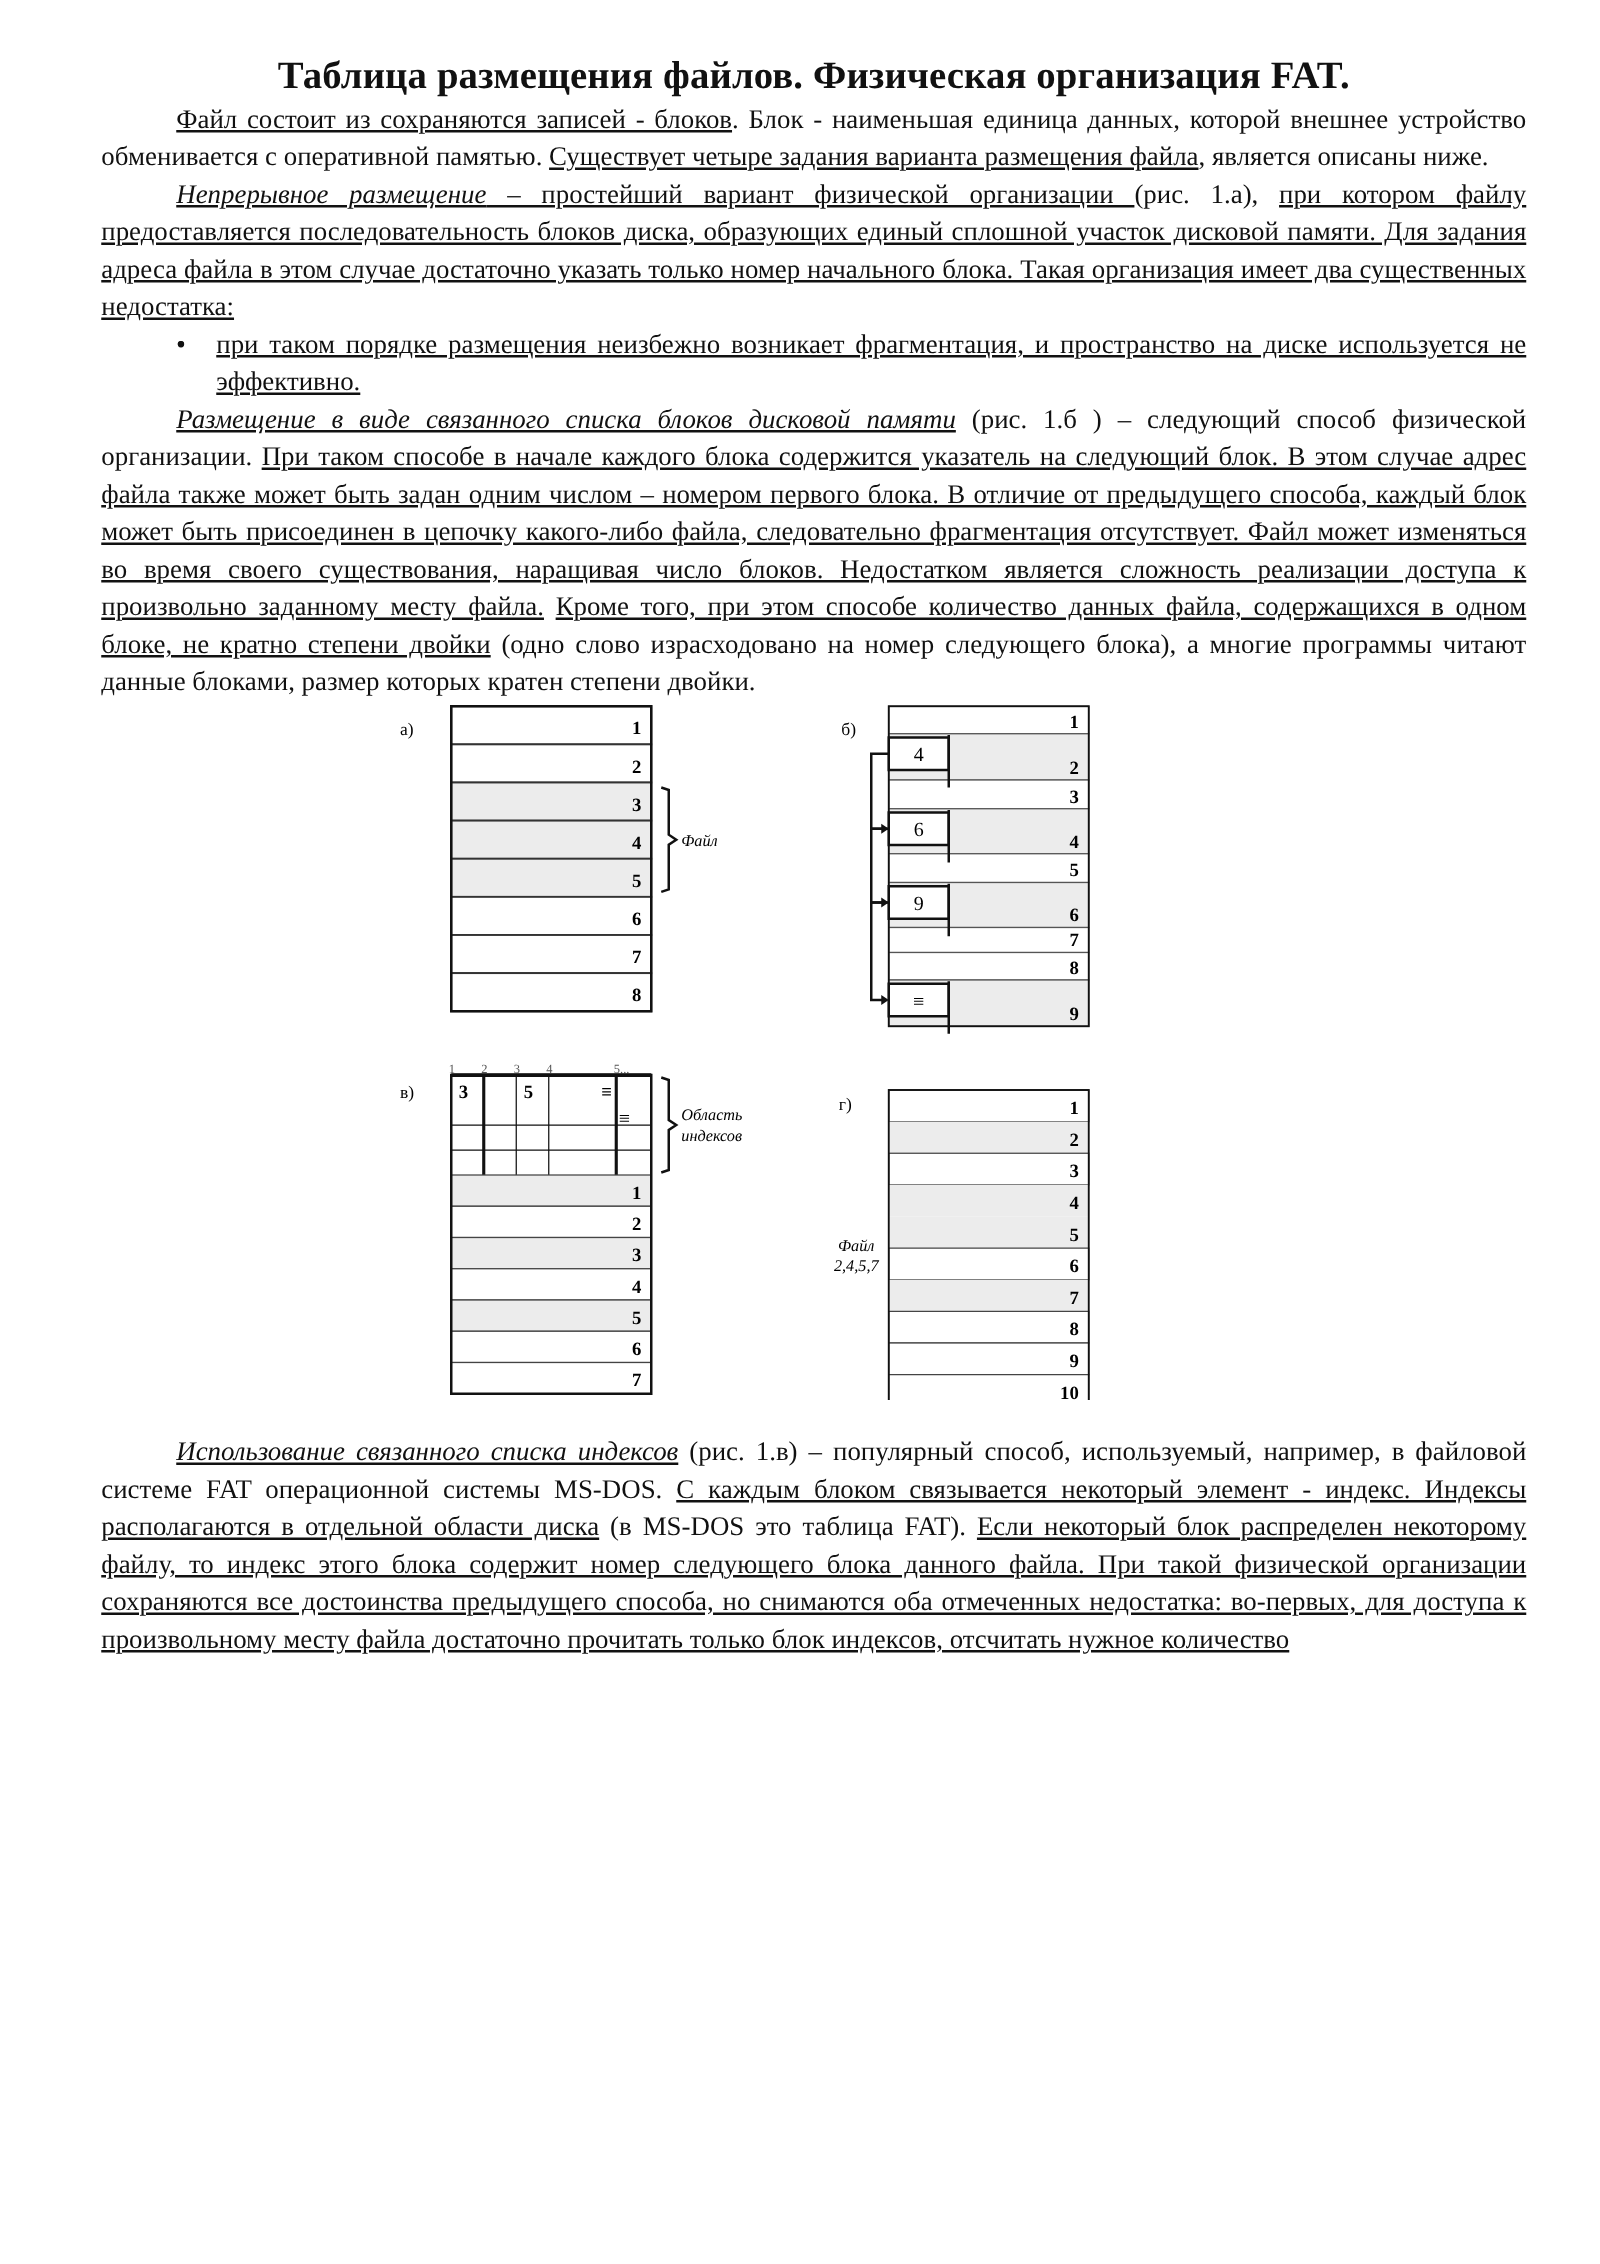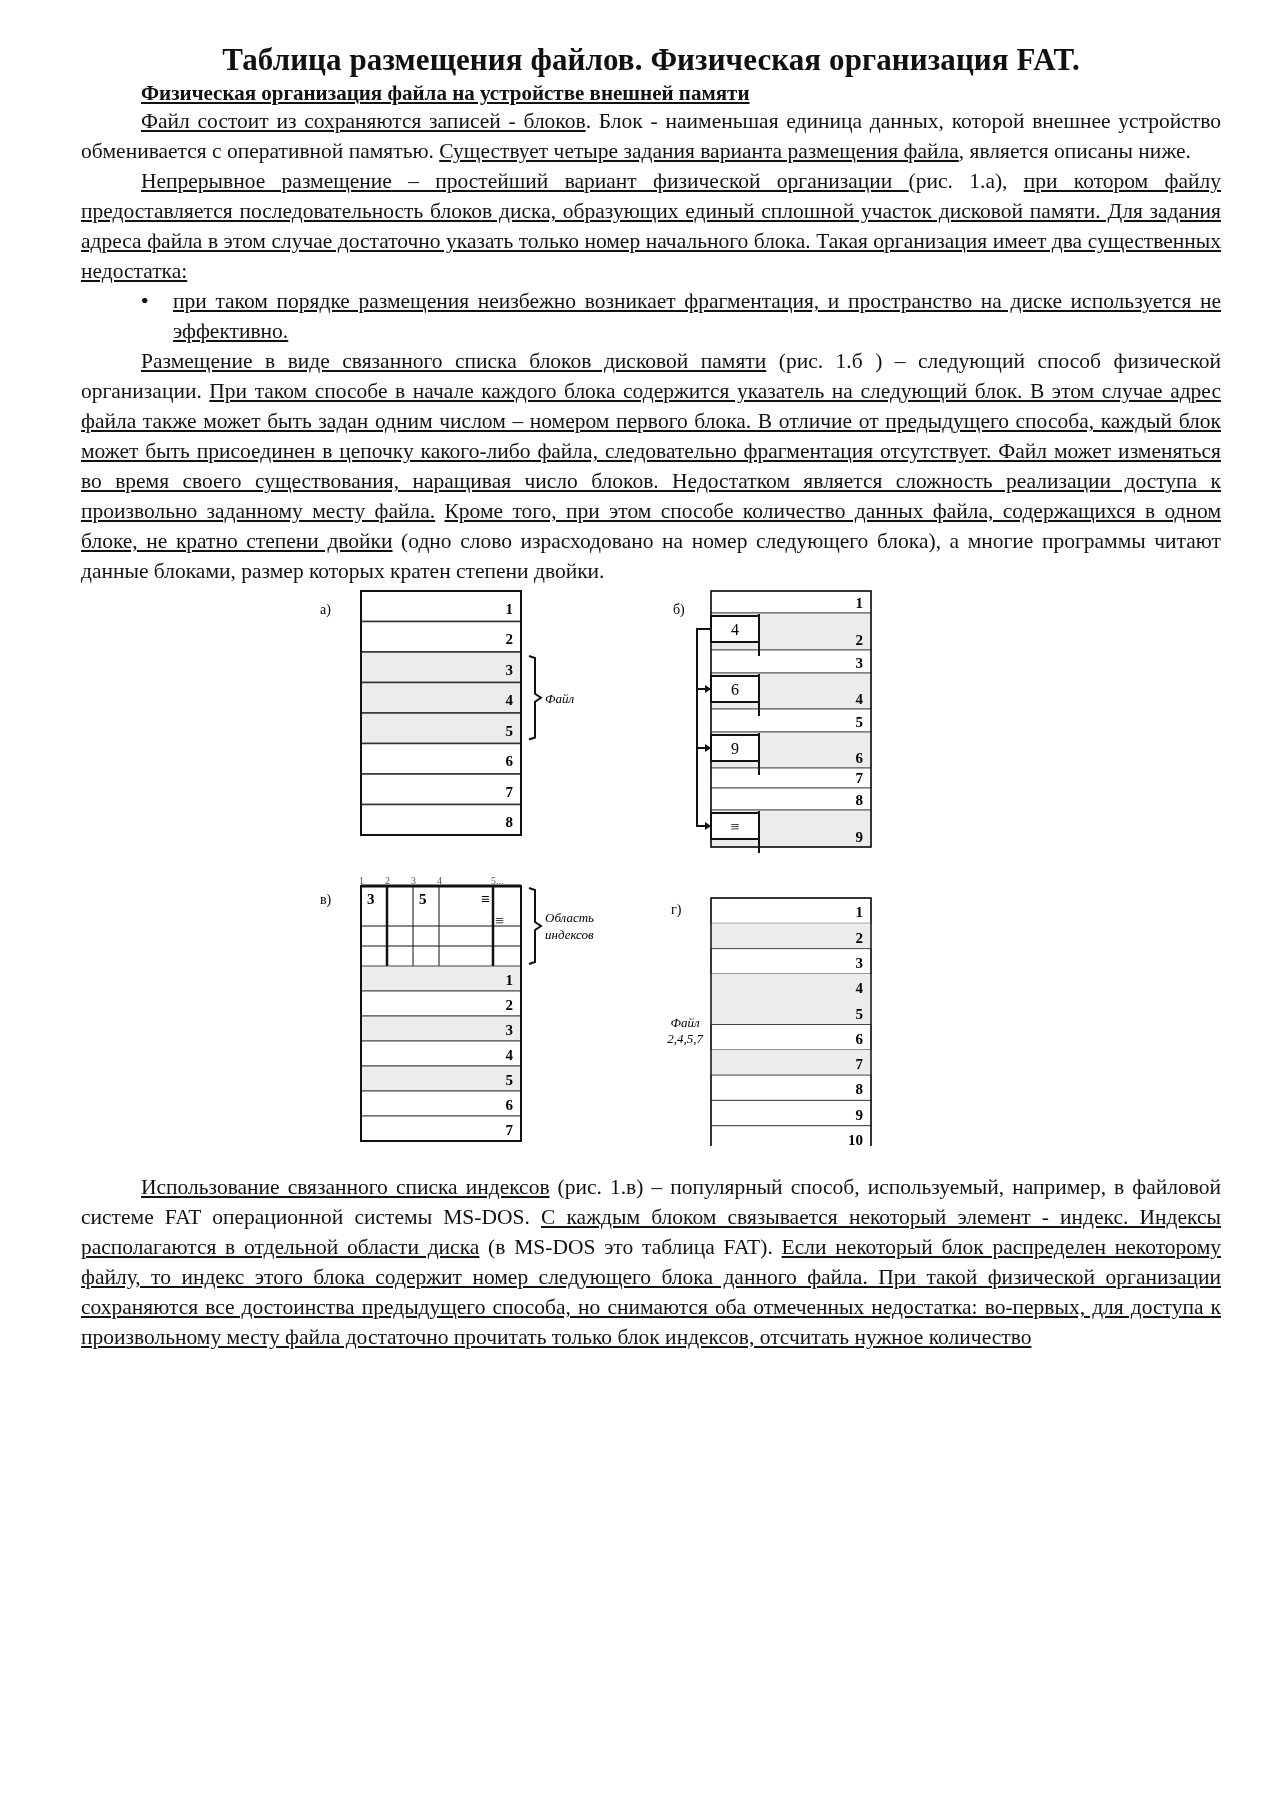--- a/index.html
+++ b/index.html
@@ -3,35 +3,34 @@
 <meta charset="utf-8">
 <style>
   html, body { margin: 0; padding: 0; background: #ffffff; }
   body { width: 1280px; height: 1811px; position: relative; overflow: hidden;
          font-family: "Liberation Serif", "DejaVu Serif", serif; color: #111; }
   .page { position: absolute; left: 81px; top: 40px; width: 1140px; }
   h1 { margin: 0; font-size: 31px; font-weight: bold; text-align: center; line-height: 40px; letter-spacing: 0.1px; }
   h2 { margin: 0; font-size: 21px; font-weight: bold; text-decoration: underline; line-height: 26px; padding-left: 60px; }
   p { margin: 0; font-size: 21.5px; line-height: 30px; text-align: justify; text-indent: 60px; }
   .u { text-decoration: underline; }
-  .i { }
+  .i { font-style: italic; }
   ul { margin: 0; padding: 0; list-style: none; }
   ul li { position: relative; padding-left: 92px; font-size: 21.5px; line-height: 30px; text-align: justify; }
   ul li .bullet { position: absolute; left: 60px; top: 0; }
   .figures { position: relative; height: 560px; }
   .caption { text-align: center; font-size: 18px; line-height: 24px; }
   .caption .sub { display: block; padding-left: 20px; text-align: left; width: 280px; margin: 0 auto; }
   svg text { font-family: "Liberation Serif", serif; }
 </style>
 </head>
 <body>
 
 <div class="page">
   <h1>Таблица размещения файлов. Физическая организация FAT.</h1>
-  <h2>Физическая организация файла на устройстве внешней памяти</h2>
 
   <p><span class="u">Файл состоит из сохраняются записей - блоков</span><span>. Блок - наименьшая единица данных, которой внешнее устройство обменивается с оперативной памятью. </span><span class="u">Существует четыре задания варианта размещения файла</span><span>, является описаны ниже.</span></p>
 
   <p><span class="u i">Непрерывное размещение</span><span class="u"> – простейший вариант физической организации </span><span>(рис. 1.а), </span><span class="u">при котором файлу предоставляется последовательность блоков диска, образующих единый сплошной участок дисковой памяти. Для задания адреса файла в этом случае достаточно указать только номер начального блока. Такая организация имеет два существенных недостатка:</span></p>
 
   <ul>
     <li><span class="bullet">•</span></li>
     <li><span class="bullet">•</span><span class="u">при таком порядке размещения неизбежно возникает фрагментация, и пространство на диске используется не эффективно.</span></li>
   </ul>
 

